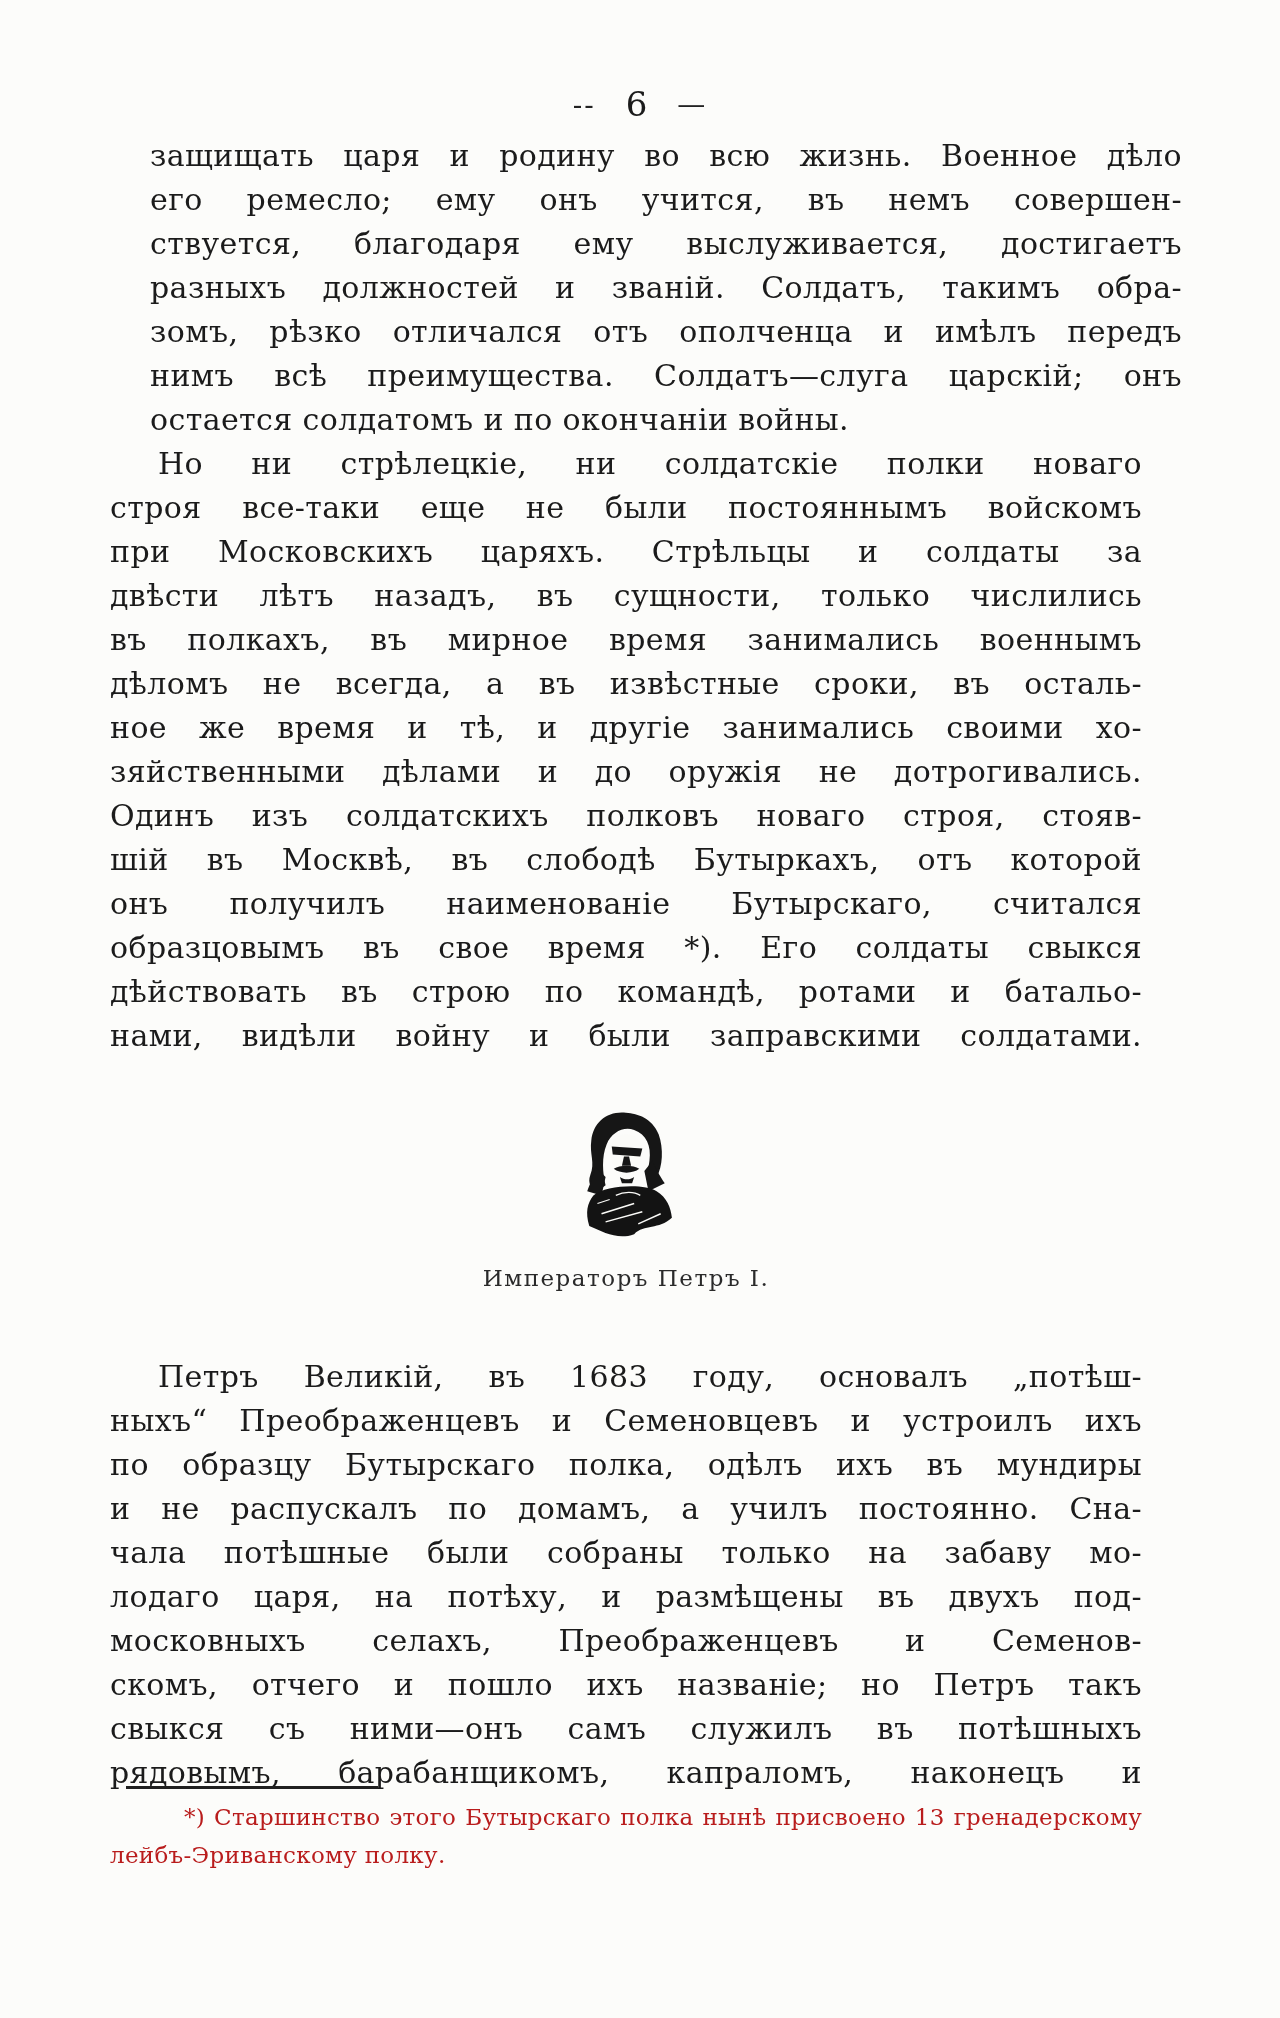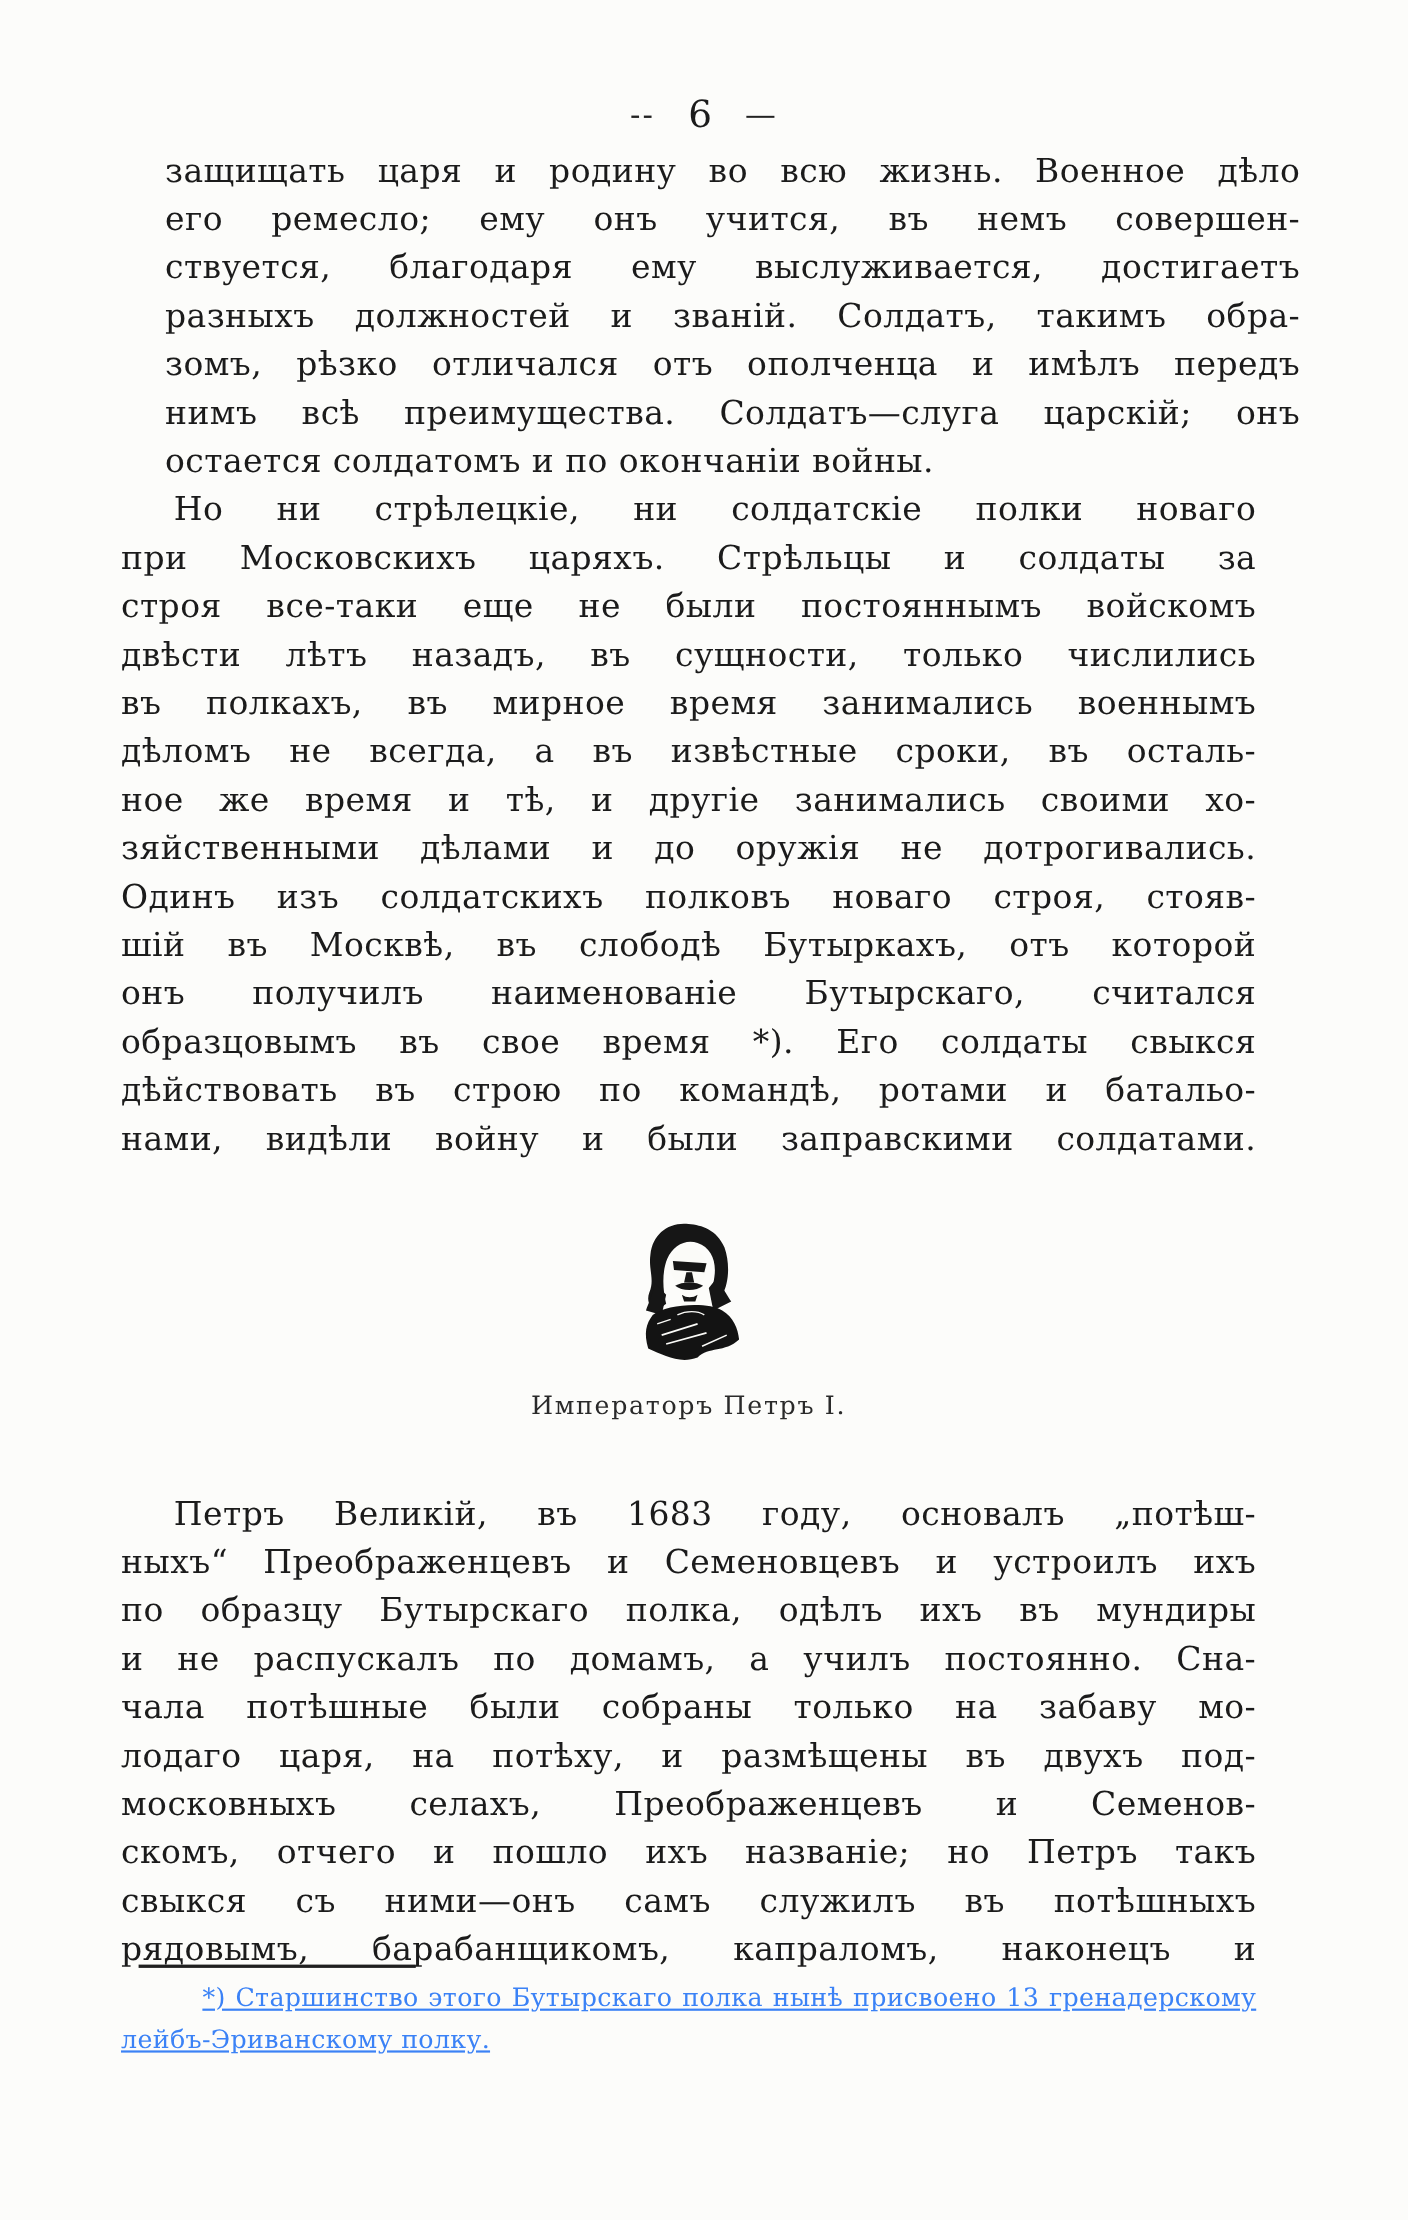--- a/index.html
+++ b/index.html
@@ -94,25 +94,24 @@
   .footnote {
     position: absolute;
     left: 110px;
     top: 1798px;
     width: 1032px;
   }
   .fline {
     font-size: 23px;
     line-height: 38px;
     height: 38px;
-    color: #3b82f6;
+    color: #b91c1c;
     letter-spacing: 0.3px;
     text-align: justify;
     text-align-last: justify;
-    text-decoration: underline;
   }
   .fline.first { text-indent: 74px; }
   .fline.nojust { text-align: center; text-align-last: left; }
 </style>
 </head>
 <body>
 
 <div class="page">
 
   <div class="header">
@@ -126,22 +125,22 @@
     <div class="line">его ремесло; ему онъ учится, въ немъ совершен-</div>
     <div class="line">ствуется, благодаря ему выслуживается, достигаетъ</div>
     <div class="line">разныхъ должностей и званій. Солдатъ, такимъ обра-</div>
     <div class="line">зомъ, рѣзко отличался отъ ополченца и имѣлъ передъ</div>
     <div class="line">нимъ всѣ преимущества. Солдатъ—слуга царскій; онъ</div>
     <div class="line nojust">остается солдатомъ и по окончаніи войны.</div>
   </div>
 
   <div class="col" id="para2">
     <div class="line indent">Но ни стрѣлецкіе, ни солдатскіе полки новаго</div>
+    <div class="line">строя все-таки еще не были постояннымъ войскомъ</div>
     <div class="line">при Московскихъ царяхъ. Стрѣльцы и солдаты за</div>
-    <div class="line">строя все-таки еще не были постояннымъ войскомъ</div>
     <div class="line">двѣсти лѣтъ назадъ, въ сущности, только числились</div>
     <div class="line">въ полкахъ, въ мирное время занимались военнымъ</div>
     <div class="line">дѣломъ не всегда, а въ извѣстные сроки, въ осталь-</div>
     <div class="line">ное же время и тѣ, и другіе занимались своими хо-</div>
     <div class="line">зяйственными дѣлами и до оружія не дотрогивались.</div>
     <div class="line">Одинъ изъ солдатскихъ полковъ новаго строя, стояв-</div>
     <div class="line">шій въ Москвѣ, въ слободѣ Бутыркахъ, отъ которой</div>
     <div class="line">онъ получилъ наименованіе Бутырскаго, считался</div>
     <div class="line">образцовымъ въ свое время *). Его солдаты свыкся</div>
     <div class="line">дѣйствовать въ строю по командѣ, ротами и батальо-</div>

